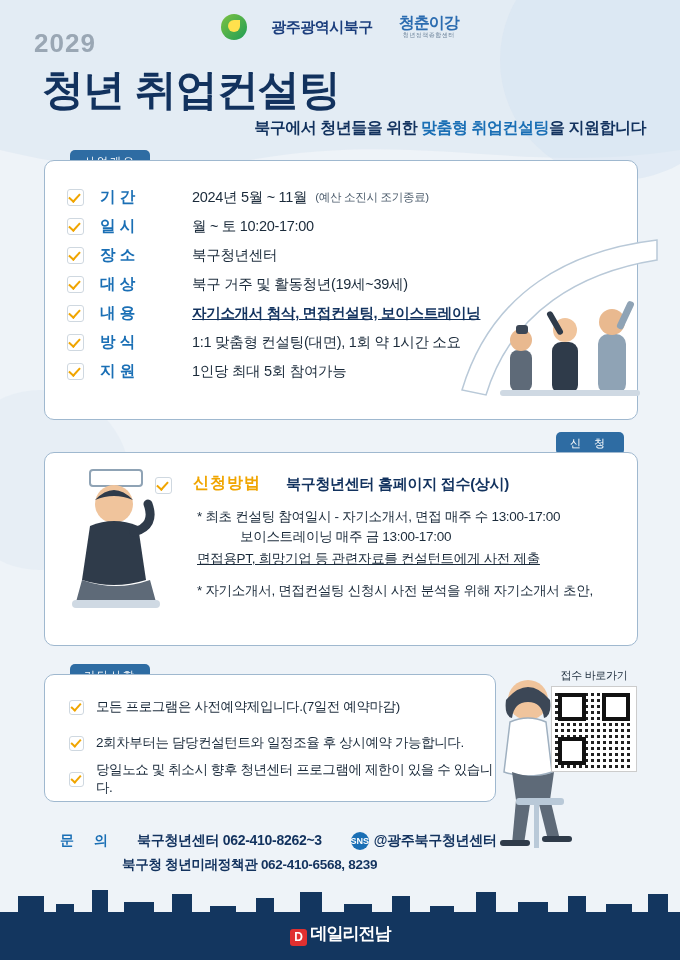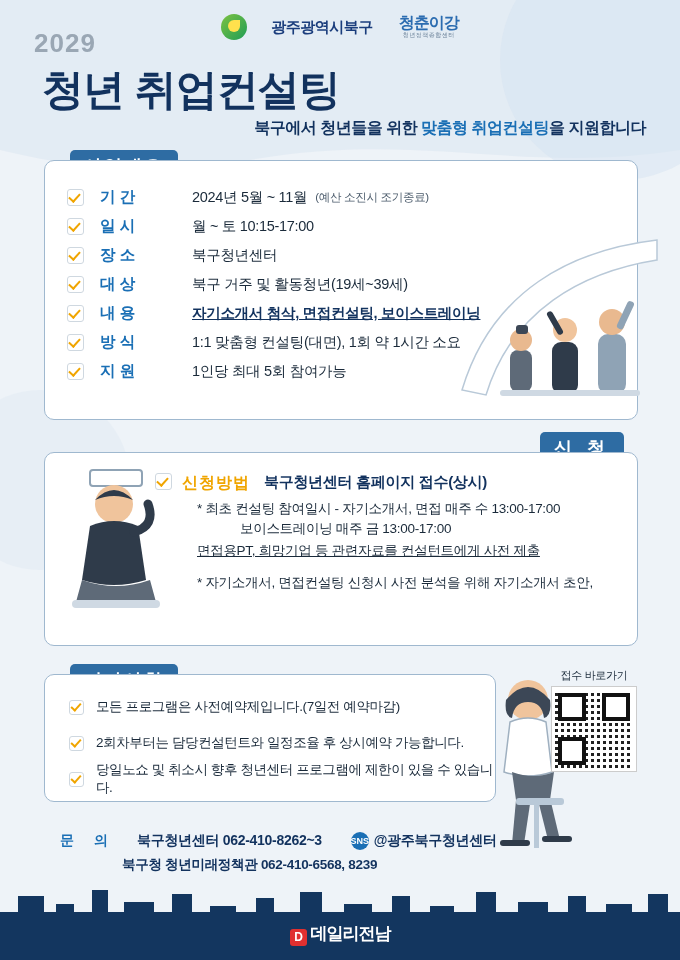--- a/index.html
+++ b/index.html
@@ -101,22 +101,22 @@
   .card {
     position: absolute;
     background: #ffffff;
     border: 1.5px solid #9fb8cf;
     border-radius: 10px;
   }
   .tag {
     position: absolute;
     background: #2e6ca3;
     color: #ffffff;
-    font-size: 18px;
-    font-weight: bold;
+    font-size: 11px;
+    font-weight: normal;
     border-radius: 5px;
     padding: 4px 14px;
     letter-spacing: 2px;
     white-space: nowrap;
   }
   
   #overview-card {
     top: 160px; left: 44px;
     width: 592px; height: 258px;
   }
@@ -170,42 +170,43 @@
     top: 432px; right: 56px;
     background: #2e6ca3;
     letter-spacing: 5px;
   }
   #apply-card {
     top: 452px; left: 44px;
     width: 592px; height: 192px;
   }
   .apply-head {
     display: flex;
-    align-items: flex-start;
+    align-items: flex-end;
     padding: 20px 0 0 110px;
+    gap: 11px;
   }
   .apply-head .ttl {
     font-size: 16px;
     font-weight: bold;
     color: #f0a500;
     margin-left: 10px;
     letter-spacing: 1px;
   }
   .apply-head .val {
     font-size: 15px;
     font-weight: bold;
     color: #12325e;
     margin-left: 14px;
     letter-spacing: -0.3px;
   }
   .apply-line {
     padding-left: 152px;
     font-size: 13.5px;
     color: #1a2a3a;
-    margin-top: 6px;
+    margin-top: 14px;
     letter-spacing: -0.3px;
   }
   .apply-line.indent { padding-left: 195px; margin-top: 2px; }
   .apply-line.u { text-decoration: underline; }
   
   #etc-tag { top: 664px; left: 70px; }
   #etc-card {
     top: 674px; left: 44px;
     width: 450px; height: 126px;
   }
@@ -393,21 +394,21 @@
     <div class="row">
       <span class="check"></span>
       <span class="rowlabel">기 간</span>
       <span class="rowval">2024년 5월 ~ 11월</span>
       <span class="rowval small" style="margin-left:8px">(예산 소진시 조기종료)</span>
     </div>
 
     <div class="row">
       <span class="check"></span>
       <span class="rowlabel">일 시</span>
-      <span class="rowval">월 ~ 토 10:15-17:00</span>
+      <span class="rowval">월 ~ 토 10:20-17:00</span>
     </div>
 
     <div class="row">
       <span class="check"></span>
       <span class="rowlabel">장 소</span>
       <span class="rowval">북구청년센터</span>
     </div>
 
     <div class="row">
       <span class="check"></span>

